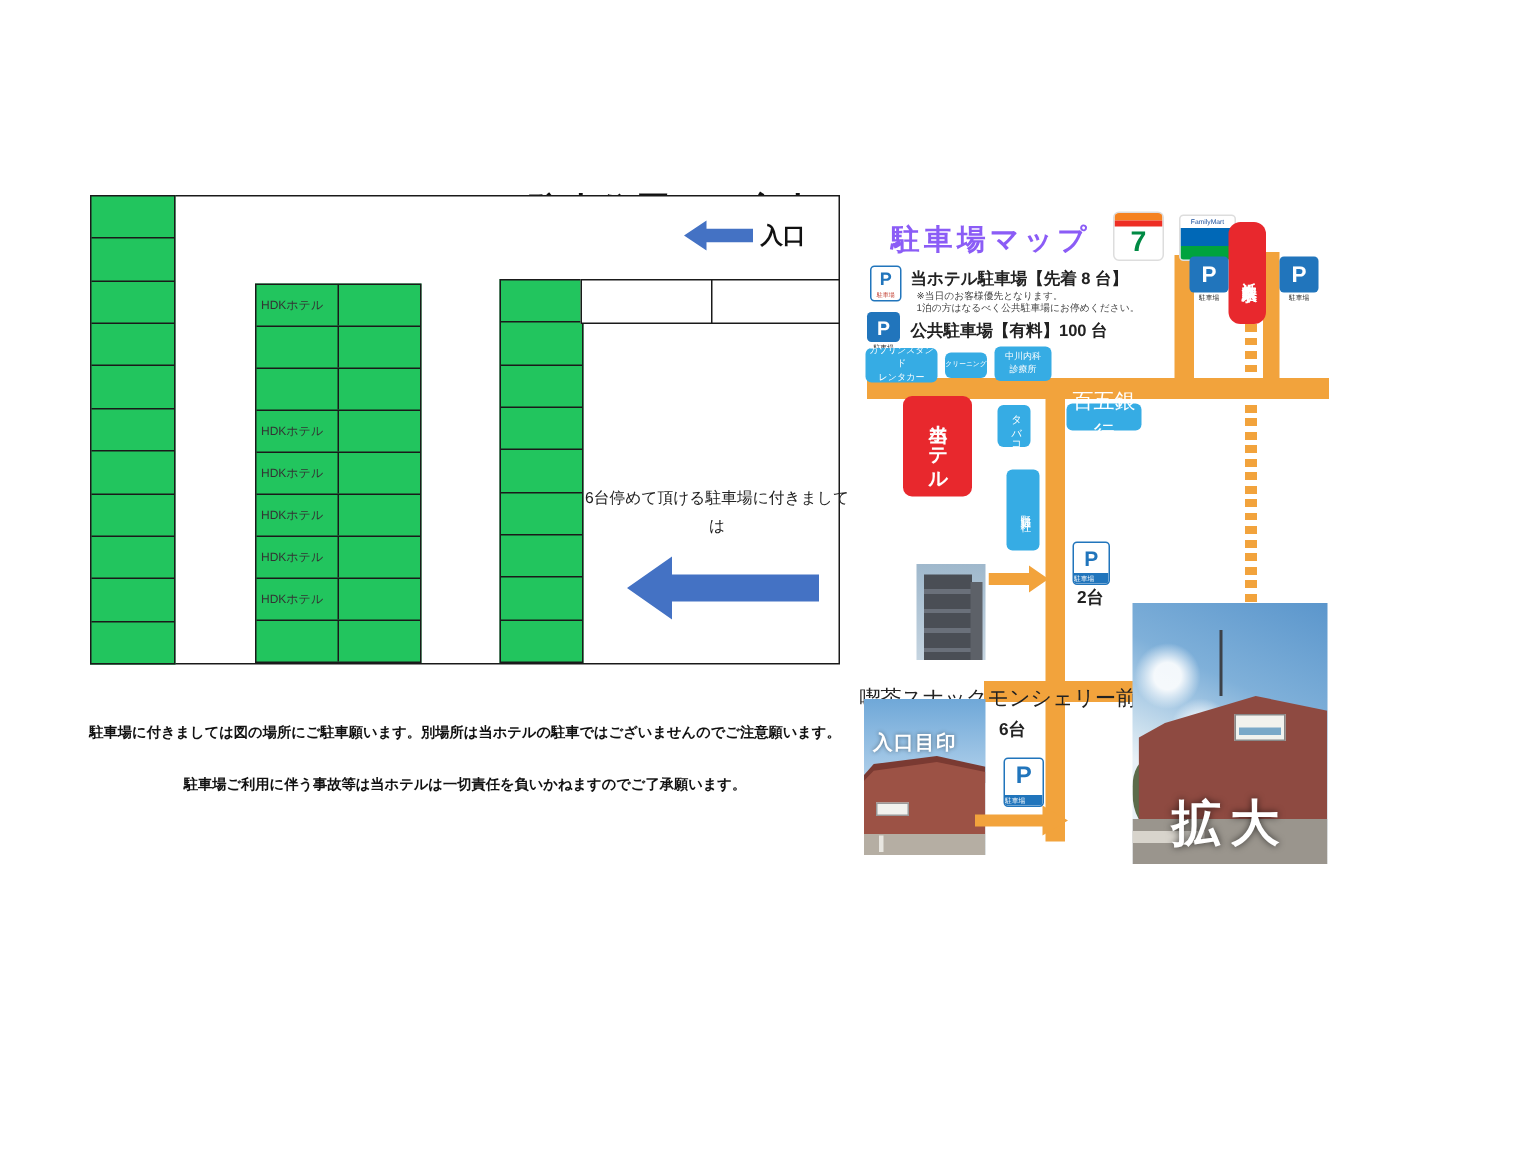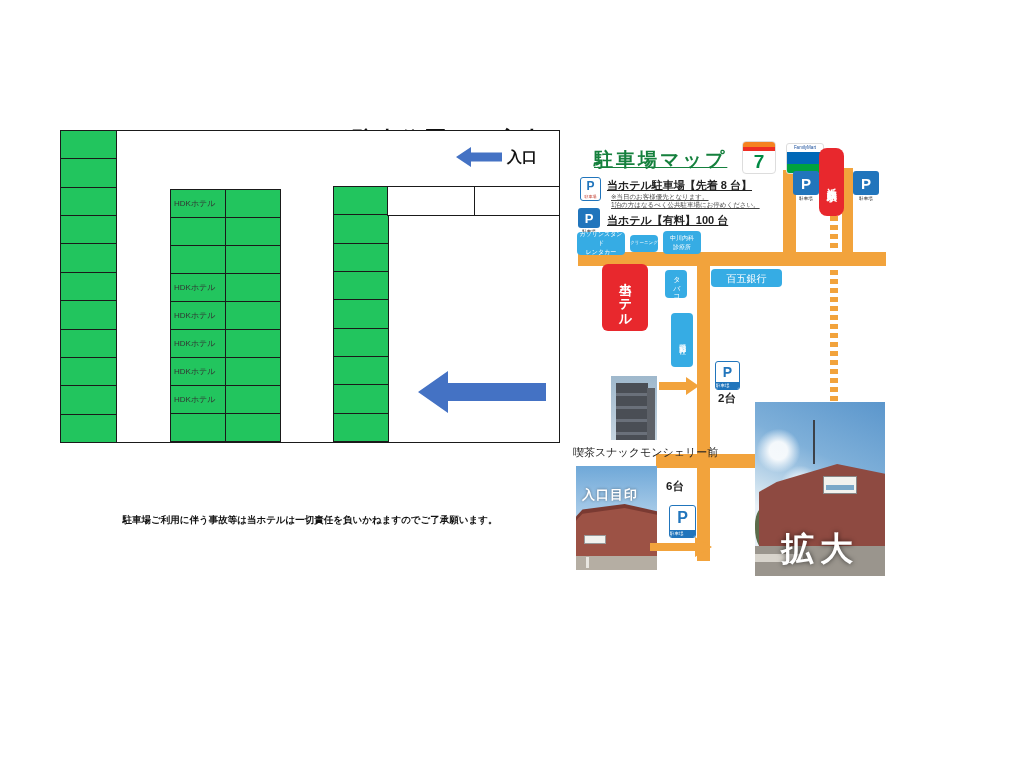--- a/index.html
+++ b/index.html
@@ -22,43 +22,43 @@
   #grid-right { left:333px; top:186px; width:56px;  height:256px; }
   .extcell { position:absolute; top:186px; height:29.5px; border:1.5px solid #1a1a1a; background:#fff; }
   #ext1 { left:387px; width:88px; }
   #ext2 { left:474px; width:86px; }
 
   .entrance-label { position:absolute; left:507px; top:148px; font-size:15px; font-weight:bold; color:#111; }
   .note-block { position:absolute; left:388px; top:323px; width:180px; font-size:10.5px; color:#222; line-height:1.8; text-align:center; }
   .arrow-svg { position:absolute; }
 
   .footer-block { position:absolute; left:30px; top:482px; width:560px; text-align:center; font-size:9.5px; font-weight:bold; color:#111; }
-  .footer-line2 { margin-top:32px; }
-
-  
-  .map-title { position:absolute; left:594px; top:147px; font-size:19px; font-weight:bold; color:#15803d; letter-spacing:3px;text-decoration:underline; }
+  .footer-line2 { margin-top:22px; }
+
+  
+  .map-title { position:absolute; left:594px; top:147px; font-size:19px; font-weight:bold; color:#8b5cf6; letter-spacing:3px; }
 
   .road { position:absolute; background:#F2A33C; }
   .railway { position:absolute; left:830px; top:216px; width:8px; height:188px;
              background:repeating-linear-gradient(180deg,#F2A33C 0 5px, rgba(0,0,0,0) 5px 9px); }
 
   .bluebox { position:absolute; background:#36ACE4; color:#fff; border-radius:4px; display:flex; align-items:center; justify-content:center; text-align:center; line-height:1.5; }
   .redbox  { position:absolute; background:#E8282D; color:#fff; border-radius:6px; display:flex; align-items:center; justify-content:center; }
   .vtext { writing-mode:vertical-rl; text-orientation:upright; letter-spacing:1px; }
 
   
   .picon { position:absolute; text-align:center; }
   .picon .pbox-solid { background:#2175BC; color:#fff; border-radius:3px; font-weight:bold; display:flex; align-items:center; justify-content:center; }
   .picon .pcap-dark { font-size:4.5px; color:#222; margin-top:1px; }
   .pframe { position:absolute; background:#fff; border:1.5px solid #2175BC; border-radius:3px; display:flex; flex-direction:column; align-items:center; justify-content:flex-start; overflow:hidden; }
   .pframe .pletter { color:#2175BC; font-weight:bold; flex:1; display:flex; align-items:center; }
   .pframe .pstrip { width:100%; background:#2175BC; color:#fff; font-size:4.5px; line-height:7px; }
 
   
-  .legend-text { position:absolute; color:#222;text-decoration:underline; }
+  .legend-text { position:absolute; color:#222; }
   .legend-main { font-size:11px; font-weight:bold; }
   .legend-sub  { font-size:6.5px; color:#444; }
 
   
   .seven-box { position:absolute; left:742px; top:141px; width:34px; height:33px; background:#fff; border:1px solid #ddd; border-radius:4px; overflow:hidden; text-align:center; }
   .seven-stripes { height:9px; display:flex; flex-direction:column; }
   .seven-stripes div { flex:1; }
   .seven-seven { font-size:19px; font-weight:bold; color:#008A44; line-height:22px; }
   .famima-box { position:absolute; left:786px; top:143px; width:38px; height:31px; background:#fff; border:1px solid #ddd; border-radius:3px; overflow:hidden; }
   .famima-name { font-size:4.5px; color:#1a4f9c; text-align:center; line-height:8px; }
@@ -87,21 +87,21 @@
         linear-gradient(205deg,#5b96cc 0%,#7fb0d9 35%,#cfe2ef 62%,#e8f0f6 70%); text-decoration: underline; }
   #photo-big .antenna { position:absolute; left:58px; top:18px; width:1.5px; height:44px; background:#3c4148; }
   #photo-big .bldg { position:absolute; left:4px; right:0; bottom:30px; height:82px; background:#8e4a41; clip-path:polygon(0 34%,14% 22%,62% 0,100% 12%,100% 100%,0 100%); }
   #photo-big .sign { position:absolute; right:28px; bottom:82px; width:34px; height:18px; background:#f2f2ee; border:0.5px solid #888; }
   #photo-big .signline { position:absolute; right:31px; bottom:86px; width:28px; height:5px; background:#7aa8c8; }
   #photo-big .bush { position:absolute; left:0; bottom:24px; width:26px; height:46px; background:#5c6b4a; border-radius:40% 60% 30% 50%; }
   #photo-big .roadg { position:absolute; left:0; right:0; bottom:0; height:30px; background:#9a958d; }
   #photo-big .curb { position:absolute; left:0; bottom:14px; width:48px; height:8px; background:#d8d4cc; }
   .enlarge-overlay { position:absolute; left:0; right:0; bottom:4px; text-align:center; color:#fff; font-size:33px; font-weight:bold; letter-spacing:6px; text-shadow:0 0 5px rgba(0,0,0,.65); }
 
-  .map-caption { position:absolute; font-size:11px; color:#222; }
+  .map-caption { position:absolute; font-size:14px; color:#222;margin-top:12px; }
   .count-label { position:absolute; font-size:11.5px; color:#222; font-weight:bold; }
 </style>
 </head>
 <body>
 
 <div id="canvas">
 
   <div class="page-title">駐車位置のご案内</div>
 
   <div class="outer-rect"></div>
@@ -209,43 +209,45 @@
     </div>
   <div class="extcell" id="ext1"></div>
   <div class="extcell" id="ext2"></div>
 
   <svg class="arrow-svg" style="left:456px;top:146px;" width="46" height="22" viewBox="0 0 46 22">
     <polygon points="0,11 15,1 15,6.5 46,6.5 46,15.5 15,15.5 15,21" fill="#4472C4"></polygon>
   </svg>
   <div class="entrance-label">入口</div>
 
   <div class="note-block">
+    <div>6台停めて頂ける駐車場に付きましては</div>
   </div>
   <svg class="arrow-svg" style="left:418px;top:370px;" width="128" height="44" viewBox="0 0 128 44">
     <polygon points="0,22 30,1 30,13 128,13 128,31 30,31 30,43" fill="#4472C4"></polygon>
   </svg>
 
   <div class="footer-block">
+    <div>駐車場に付きましては図の場所にご駐車願います。別場所は当ホテルの駐車ではございませんのでご注意願います。</div>
     <div class="footer-line2">駐車場ご利用に伴う事故等は当ホテルは一切責任を負いかねますのでご了承願います。</div>
   </div>
 
   <div class="map-title">駐車場マップ</div>
 
   <div class="pframe" style="left:580px;top:177px;width:21px;height:24px;">
     <div class="pletter" style="font-size:12px;">P</div>
     <div style="font-size:4px;color:#c0392b;line-height:6px;">駐車場</div>
   </div>
   <div class="legend-text legend-main" style="left:607px;top:178px;">当ホテル駐車場【先着 8 台】</div>
   <div class="legend-text legend-sub" style="left:611px;top:193px;">※当日のお客様優先となります。</div>
   <div class="legend-text legend-sub" style="left:611px;top:201px;">1泊の方はなるべく公共駐車場にお停めください。</div>
   <div class="picon" style="left:578px;top:208px;width:22px;">
     <div class="pbox-solid" style="height:20px;font-size:13px;">P</div>
     <div class="pcap-dark">駐車場</div>
   </div>
-  <div class="legend-text legend-main" style="left:607px;top:213px;">当ホテル【有料】100 台</div>
+  <div class="legend-text legend-main" style="left:607px;top:213px;">公共駐車場【有料】100 台</div>
 
   <div class="road" style="left:578px;top:252px;width:308px;height:14px;"></div>
   <div class="road" style="left:697px;top:266px;width:13px;height:295px;"></div>
   <div class="road" style="left:656px;top:454px;width:102px;height:14px;"></div>
   <div class="road" style="left:783px;top:170px;width:13px;height:82px;"></div>
   <div class="road" style="left:842px;top:168px;width:11px;height:84px;"></div>
   <div class="railway"></div>
 
   <div class="seven-box">
     <div class="seven-stripes">
@@ -281,21 +283,21 @@
   <div class="bluebox" style="left:663px;top:231px;width:38px;height:23px;font-size:6px;">
     <div><span>中川内科</span><br>
          <span>診療所</span></div>
   </div>
   <div class="redbox" style="left:602px;top:264px;width:46px;height:67px;">
     <span class="vtext" style="font-size:13px;font-weight:bold;">当ホテル</span>
   </div>
   <div class="bluebox" style="left:665px;top:270px;width:22px;height:28px;">
     <span class="vtext" style="font-size:7px;">タバコ</span>
   </div>
-  <div class="bluebox" style="left:711px;top:269px;width:71px;height:18px;font-size:10px;">
+  <div class="bluebox" style="left:711px;top:269px;width:50px;height:18px;font-size:14px;">
     <span>百五銀行</span>
   </div>
   <div class="bluebox" style="left:671px;top:313px;width:22px;height:54px;">
     <span class="vtext" style="font-size:7px;">野辺野神社</span>
   </div>
 
   <div class="pframe" style="left:715px;top:361px;width:25px;height:29px;">
     <div class="pletter" style="font-size:14px;">P</div>
     <div class="pstrip">駐車場</div>
   </div>

